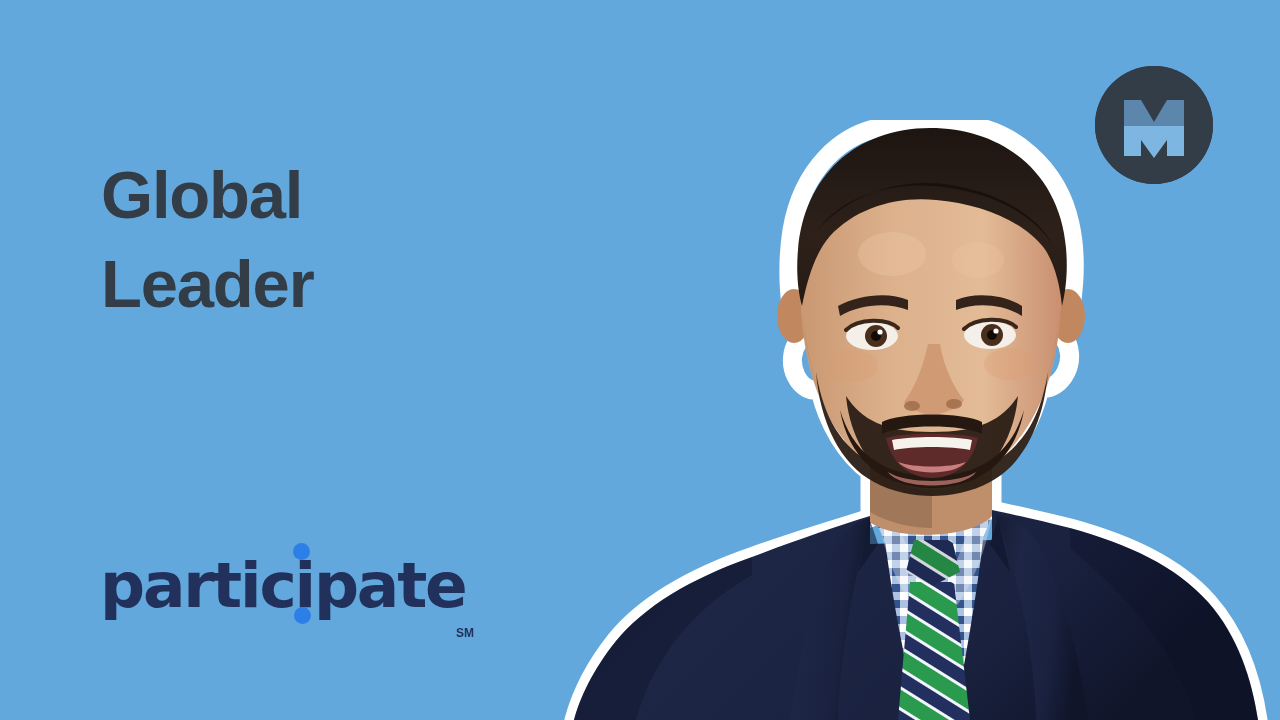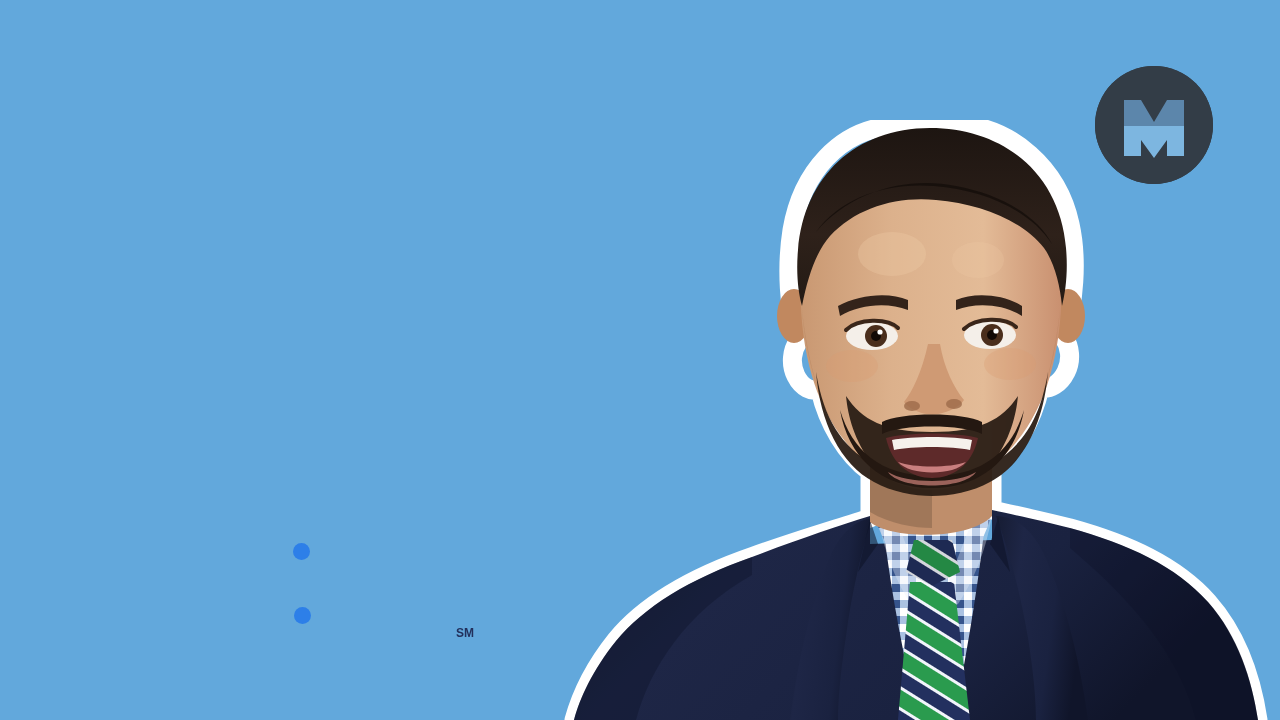--- a/index.html
+++ b/index.html
@@ -105,20 +105,22 @@
     width: 740px;
     height: 600px;
   }
   .presenter svg { display: block; }
 </style>
 </head>
 <body>
 
 <div class="frame">
 
+  <h1 class="headline">Global
+Leader</h1>
 
   <div class="presenter">
     <svg width="740" height="600" viewBox="0 0 740 600" xmlns="http://www.w3.org/2000/svg">
       <defs>
         <linearGradient id="skinG" x1="0" y1="0" x2="1" y2="0">
           <stop offset="0%" stop-color="#c99872"></stop>
           <stop offset="35%" stop-color="#dcb18c"></stop>
           <stop offset="70%" stop-color="#e3bb97"></stop>
           <stop offset="100%" stop-color="#c99070"></stop>
         </linearGradient>
@@ -332,17 +334,21 @@
   <div class="badge">
     <svg width="118" height="118" viewBox="0 0 118 118" xmlns="http://www.w3.org/2000/svg">
       <circle cx="59" cy="59" r="59" fill="#333d47"></circle>
 
       <path d="M 29 34 L 46 34 L 59 56 L 72 34 L 89 34 L 89 60 L 29 60 Z" fill="#5c86ab"></path>
 
       <path d="M 29 60 L 89 60 L 89 90 L 72 90 L 72 74 L 59 92 L 46 74 L 46 90 L 29 90 Z" fill="#7db6e0"></path>
     </svg>
   </div>
 
+  <div class="wordmark">
+    <div class="wordmark-text">participate</div>
+
+  </div>
   <div class="dot dot-top"></div>
   <div class="dot dot-bottom"></div>
   <div class="wordmark-sm">SM</div>
 
 </div>
 
 </body></html>

